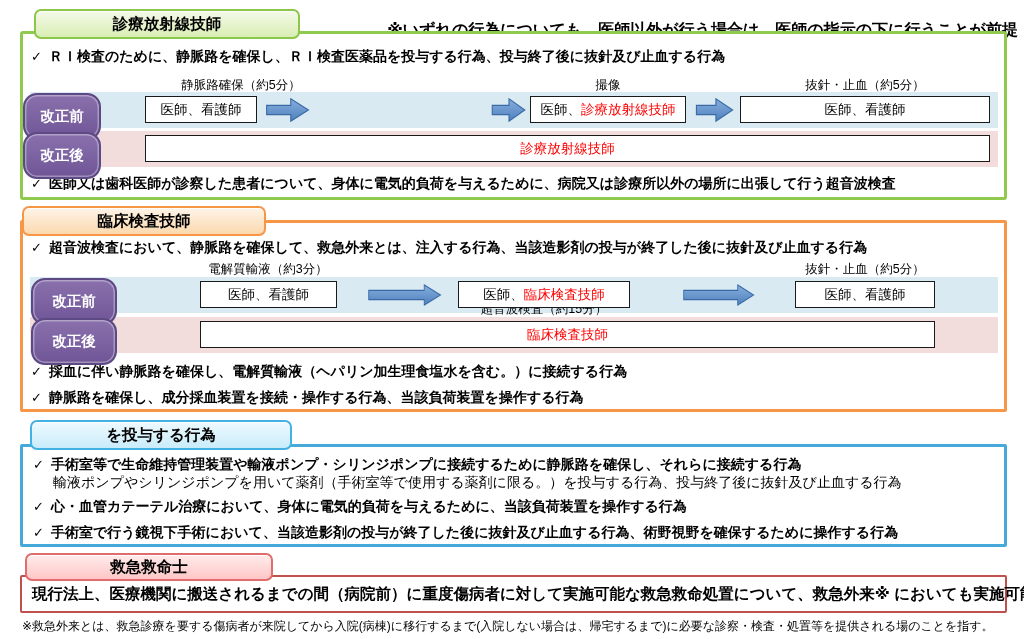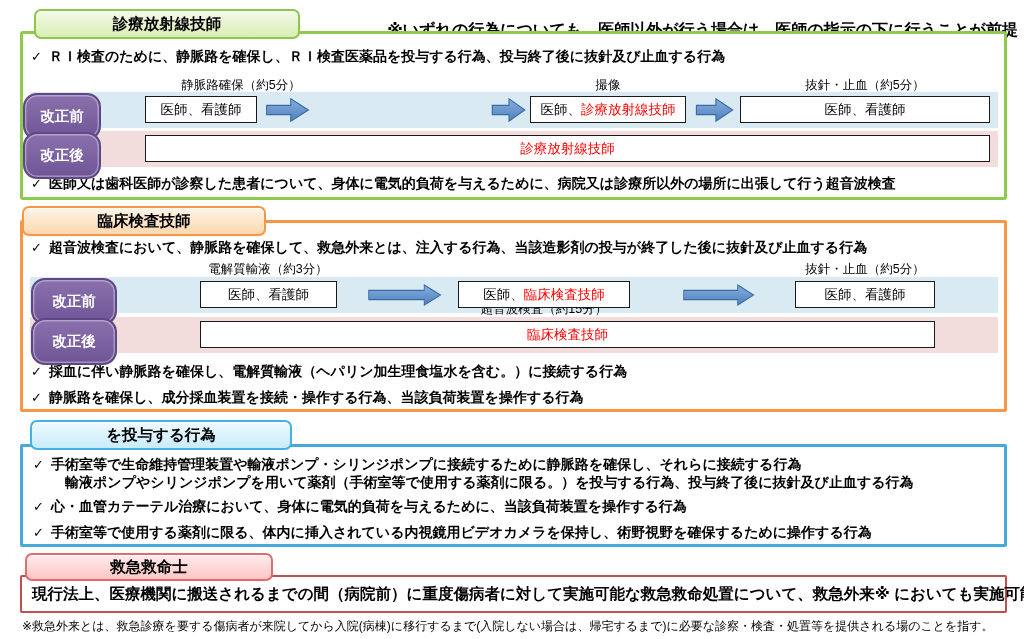--- a/index.html
+++ b/index.html
@@ -25,21 +25,21 @@
 
   
   .sec{position:absolute;background:#fff;box-sizing:border-box;}
   .sec-green{border:3px solid #8fc94d;border-radius:3px;}
   .sec-orange{border:3px solid #f79646;border-radius:2px;}
   .sec-blue{border:3px solid #45aad9;border-radius:2px;}
   .sec-red{border:2.5px solid #c0504d;border-radius:2px;}
 
   .check-line{position:absolute;display:flex;gap:7px;font-weight:bold;font-size:14px;white-space:nowrap;align-items:flex-start;}
   .check-line .ck{font-weight:normal;font-size:13px;line-height:17px;}
-  .cont-line{position:absolute;font-weight:bold;font-size:14px;white-space:nowrap;margin-left:12px;}
+  .cont-line{position:absolute;font-weight:normal;font-size:14px;white-space:nowrap;}
 
   .frow{position:absolute;left:0;right:0;height:36px;}
   .strip{position:absolute;top:0;bottom:0;z-index:0;}
   .strip-blue{background:#d9eaf2;}
   .strip-pink{background:#f2dddc;}
   .rev{
     position:absolute;top:1px;height:47px;z-index:2;
     background:linear-gradient(#8a71ad,#6f5596);
     border:2px solid #5d4a85;border-radius:14px;
     box-shadow:inset 0 0 0 1.5px rgba(255,255,255,.35);
@@ -188,21 +188,21 @@
     <span class="ck">✓</span>
     <span>手術室等で生命維持管理装置や輸液ポンプ・シリンジポンプに接続するために静脈路を確保し、それらに接続する行為</span>
   </div>
   <div class="cont-line" style="left:30px;top:27px;">輸液ポンプやシリンジポンプを用いて薬剤（手術室等で使用する薬剤に限る。）を投与する行為、投与終了後に抜針及び止血する行為</div>
   <div class="check-line" style="left:10px;top:51px;">
     <span class="ck">✓</span>
     <span>心・血管カテーテル治療において、身体に電気的負荷を与えるために、当該負荷装置を操作する行為</span>
   </div>
   <div class="check-line" style="left:10px;top:77px;">
     <span class="ck">✓</span>
-    <span>手術室等で使用する薬剤に限る、体内に挿入されている内視鏡用ビデオカメラを保持し、術野視野を確保するために操作する行為</span>
+    <span>手術室で行う鏡視下手術において、当該造影剤の投与が終了した後に抜針及び止血する行為、術野視野を確保するために操作する行為</span>
   </div>
 </div>
 
 <div class="tab tab-red" style="left:25px;top:553px;width:244px;height:24px;">
   <span>救急救命士</span>
 </div>
 <div class="sec sec-red s4-body" style="left:20px;top:575px;width:987px;height:38px;">
   <span>現行法上、医療機関に搬送されるまでの間（病院前）に重度傷病者に対して実施可能な救急救命処置について、救急外来※ においても実施可能とする。</span>
 </div>
 <div class="footnote" style="left:22px;top:618px;">※救急外来とは、救急診療を要する傷病者が来院してから入院(病棟)に移行するまで(入院しない場合は、帰宅するまで)に必要な診察・検査・処置等を提供される場のことを指す。</div>

